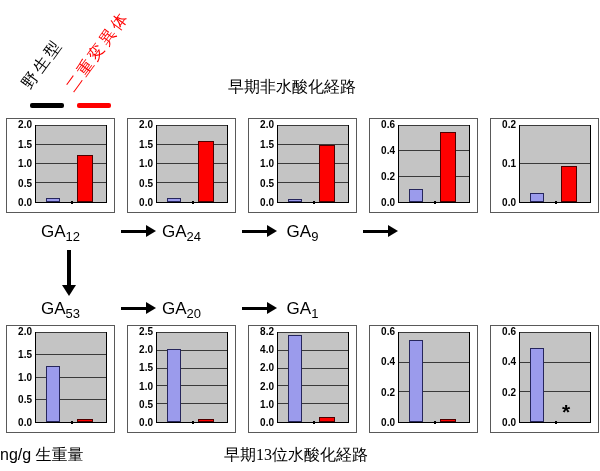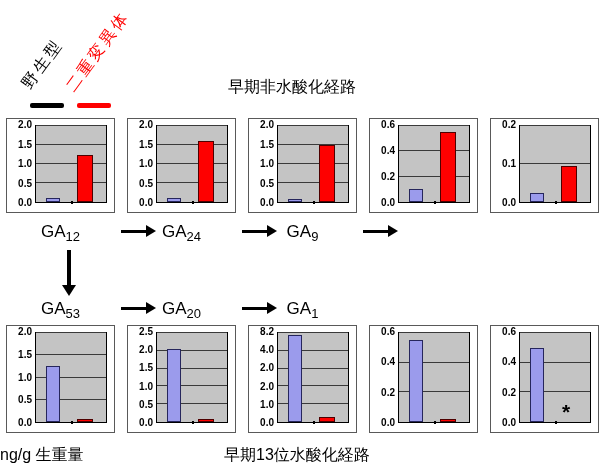--- a/index.html
+++ b/index.html
@@ -10,21 +10,21 @@
   .legend-label{position:absolute;white-space:nowrap;font-size:16px;letter-spacing:3px;
     transform:rotate(-54deg);transform-origin:left bottom;line-height:18px;}
   .legend-label.wt{left:33px;top:74px;color:#000;}
   .legend-label.mut{left:77px;top:77px;color:#f00;}
   .legend-swatch{position:absolute;top:103px;width:34px;height:5px;border-radius:2px;}
   .legend-swatch.wt{left:30px;background:#000;}
   .legend-swatch.mut{left:77px;background:#fe0000;}
 
   
   .title-top{position:absolute;left:228px;top:77px;font-size:16px;}
-  .title-bottom{position:absolute;left:224px;top:445px;font-size:16px;}
+  .title-bottom{position:absolute;left:224px;top:445px;font-size:16px;font-family:Liberation Serif, serif;}
   .unit{position:absolute;left:0px;top:445px;font-size:16px;}
 
   
   .chart-row{position:absolute;left:6px;display:flex;gap:12px;}
   #row-top{top:118px;}
   #row-bottom{top:325px;}
   .chart-box{width:109px;background:#fff;border:1px solid #595959;box-sizing:border-box;
     padding:6px 7px 9px 3px;display:flex;}
   #row-top .chart-box{height:95px;}
   #row-bottom .chart-box{height:108px;}

